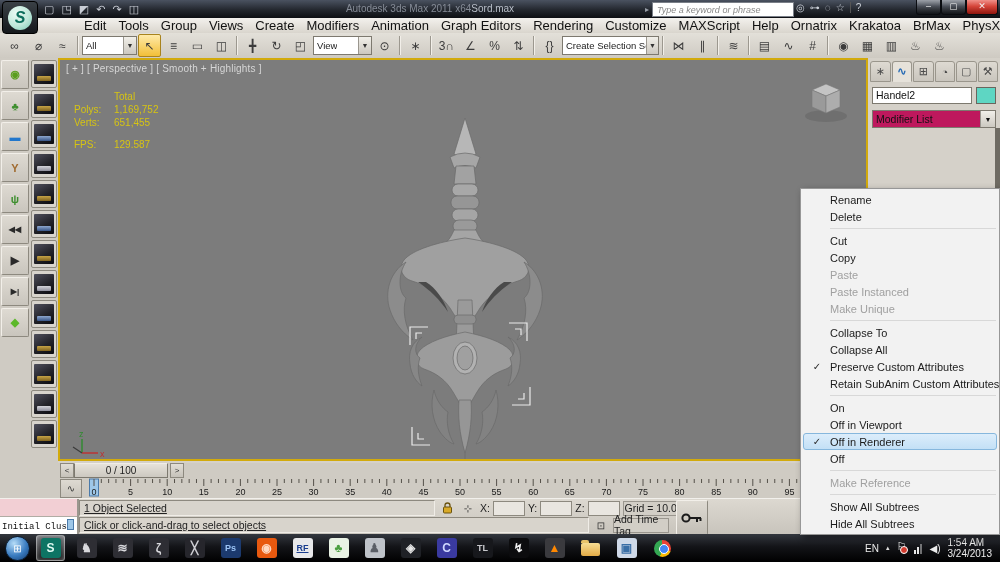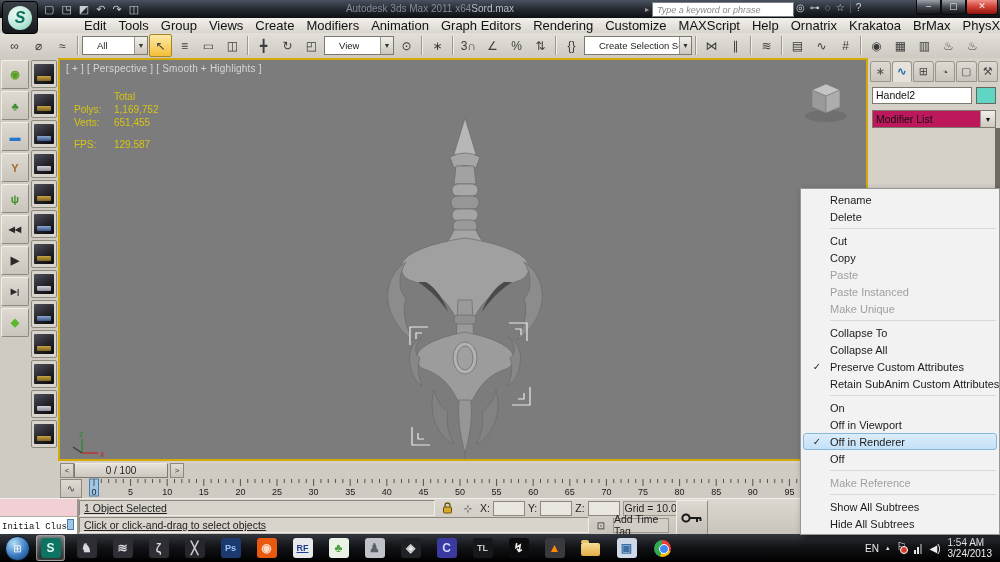--- a/index.html
+++ b/index.html
@@ -44,21 +44,21 @@
 
   
   .toolbar{position:absolute;top:33px;left:0;right:0;height:25px;
     background:linear-gradient(#e3e0d9,#cecac2);border-bottom:1px solid #9c988f;
     display:flex;align-items:center;padding:0 3px;gap:1px;overflow:hidden;}
   .tbtn{min-width:21px;height:21px;display:flex;align-items:center;justify-content:center;
     font-size:12px;color:#3c3c3c;border:1px solid transparent;border-radius:2px;cursor:default;}
   .tbtn.active{background:linear-gradient(#ffeaa9,#f2bf38);border-color:#a8831e;}
   .tsep{width:1px;height:19px;background:#9c988f;border-right:1px solid #f2efe9;margin:0 2px;}
   .tselect{height:17px;background:#fff;border:1px solid #7d796f;display:flex;align-items:center;
-    font-size:9.5px;color:#222;padding-left:14px;cursor:default;}
+    font-size:9.5px;color:#222;padding-left:3px;cursor:default;}
   .tselect .cval{overflow:hidden;white-space:nowrap;}
   .tselect .caret{margin-left:auto;width:12px;align-self:stretch;border-left:1px solid #9a968e;
     background:linear-gradient(#f1efe9,#ccc8c0);display:flex;align-items:center;justify-content:center;
     font-size:7px;color:#333;}
 
   
   .main{position:absolute;top:58px;left:0;width:1000px;height:440px;}
   .left-strip{position:absolute;left:0;top:0;width:58px;height:440px;background:#cfcbc3;}
   .colA{position:absolute;left:1px;top:2px;width:28px;display:flex;flex-direction:column;gap:2px;}
   .colA .abtn{height:27px;background:linear-gradient(#dedad2,#c9c5bd);

